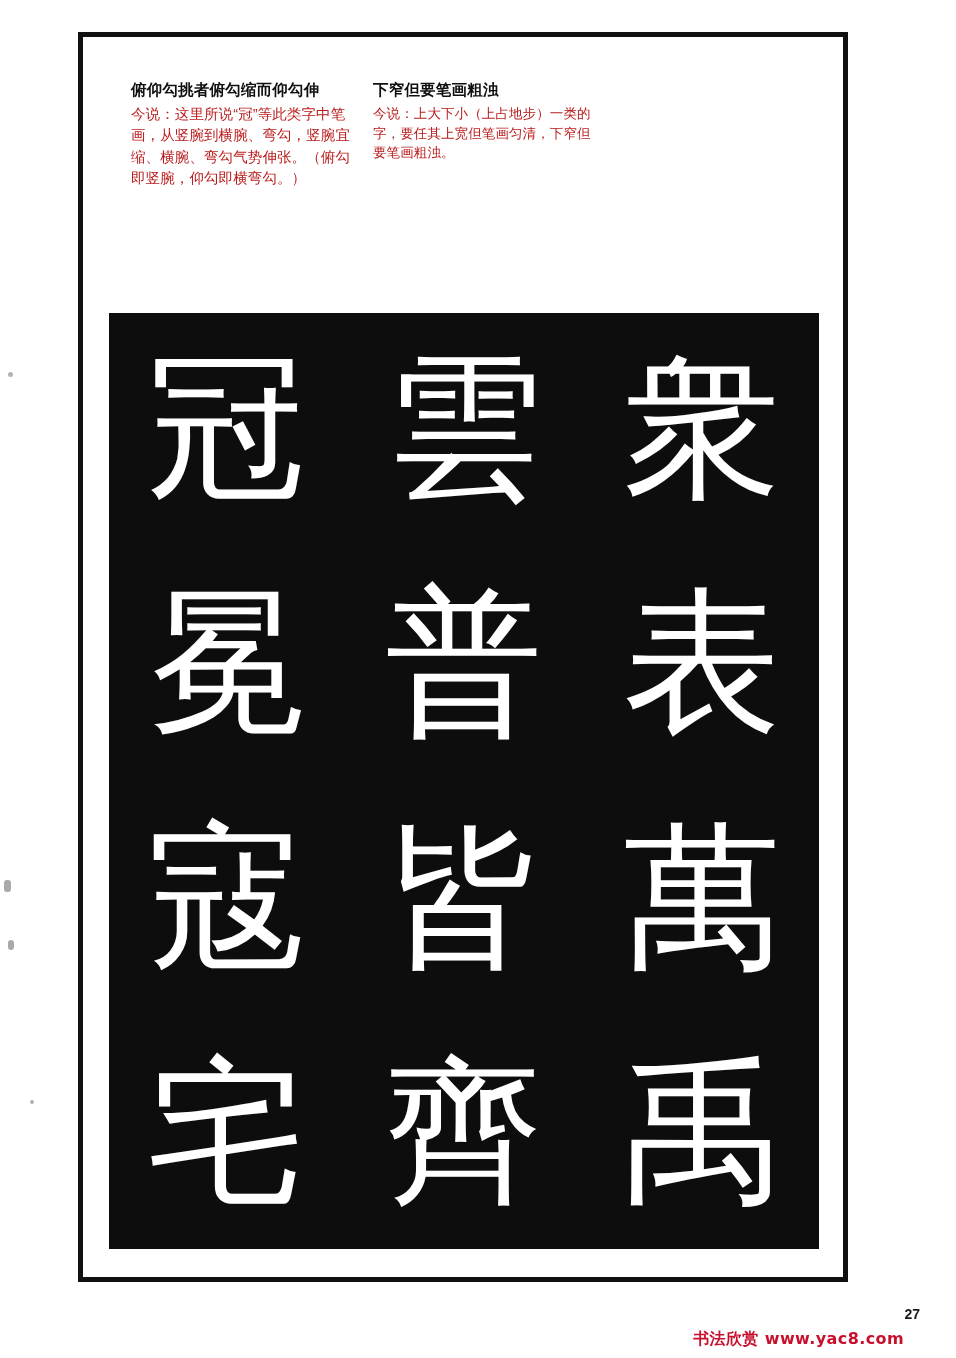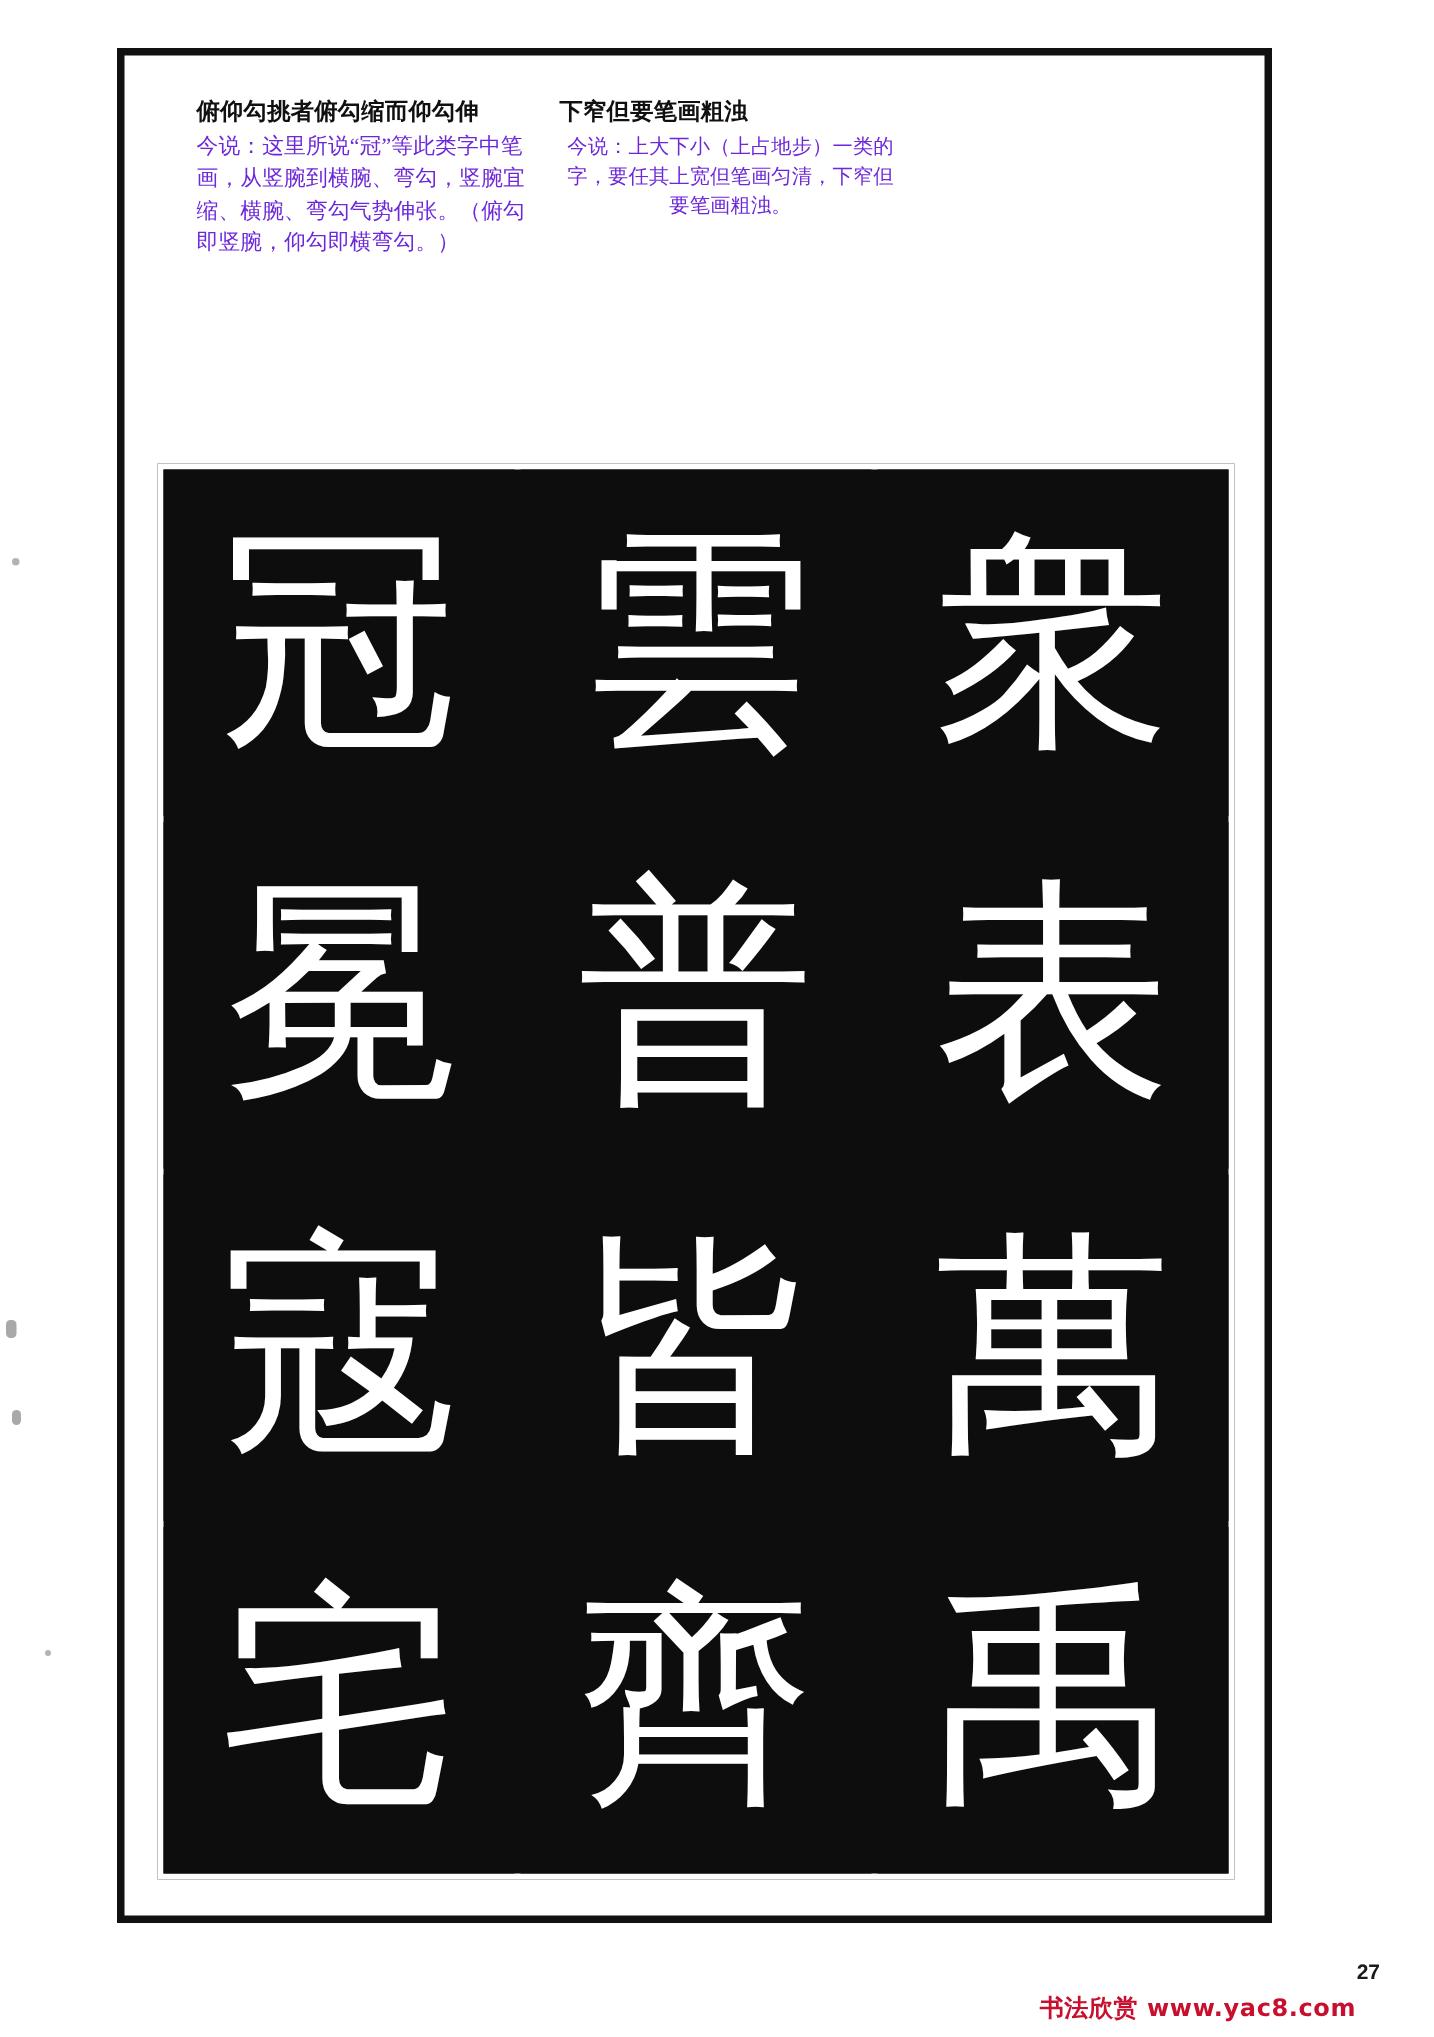--- a/index.html
+++ b/index.html
@@ -24,21 +24,21 @@
     height: 1250px;
     background: #ffffff;
     border: 5px solid #111111;
     box-sizing: border-box;
   }
 
   
   #annotations {
     position: absolute;
     left: 0;
-    top: 0;
+    top: 16px;
     width: 100%;
     height: 262px;
     display: flex;
     box-sizing: border-box;
     padding: 26px 16px 0 48px;
   }
   .anno-col {
     box-sizing: border-box;
     padding-right: 14px;
   }
@@ -49,30 +49,29 @@
   .anno-title {
     font-size: 15.5px;
     font-weight: 700;
     color: #101010;
     line-height: 1.42;
     letter-spacing: 0.2px;
     margin-bottom: 3px;
   }
   .anno-body {
     font-size: 14.5px;
-    color: #6d28d9;
+    color: #b91c1c;
     line-height: 1.48;
     letter-spacing: 0.1px;
-    font-family: Liberation Serif, serif;
+    font-family: Liberation Sans, sans-serif;
   }
   .anno-col.c1 .anno-body,
   .anno-col.c2 .anno-body {
     font-size: 13.5px;
     line-height: 1.46;
-    text-align: center;
   }
 
   
   #char-grid {
     position: absolute;
     left: 22px;
     top: 272px;
     width: 718px;
     height: 944px;
     background: #0d0d0d;

